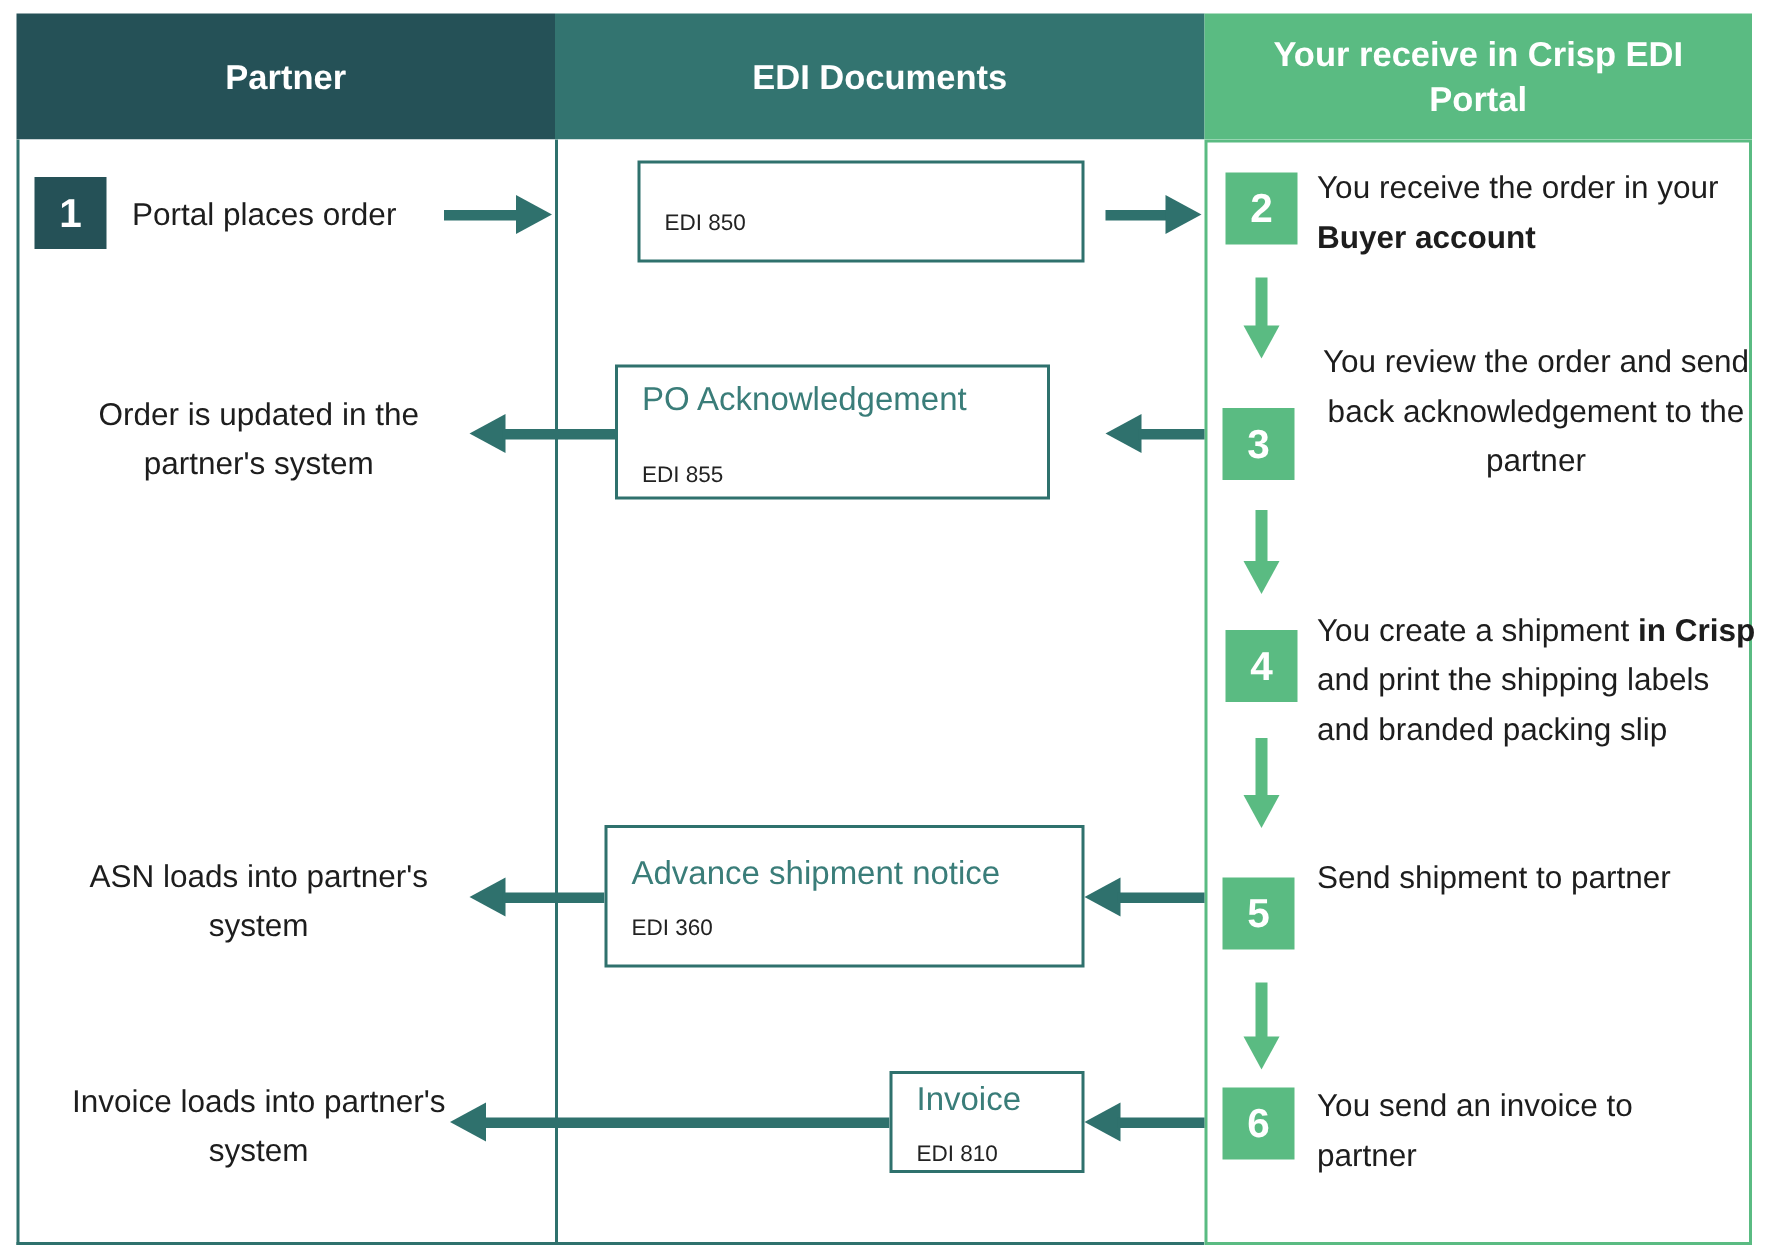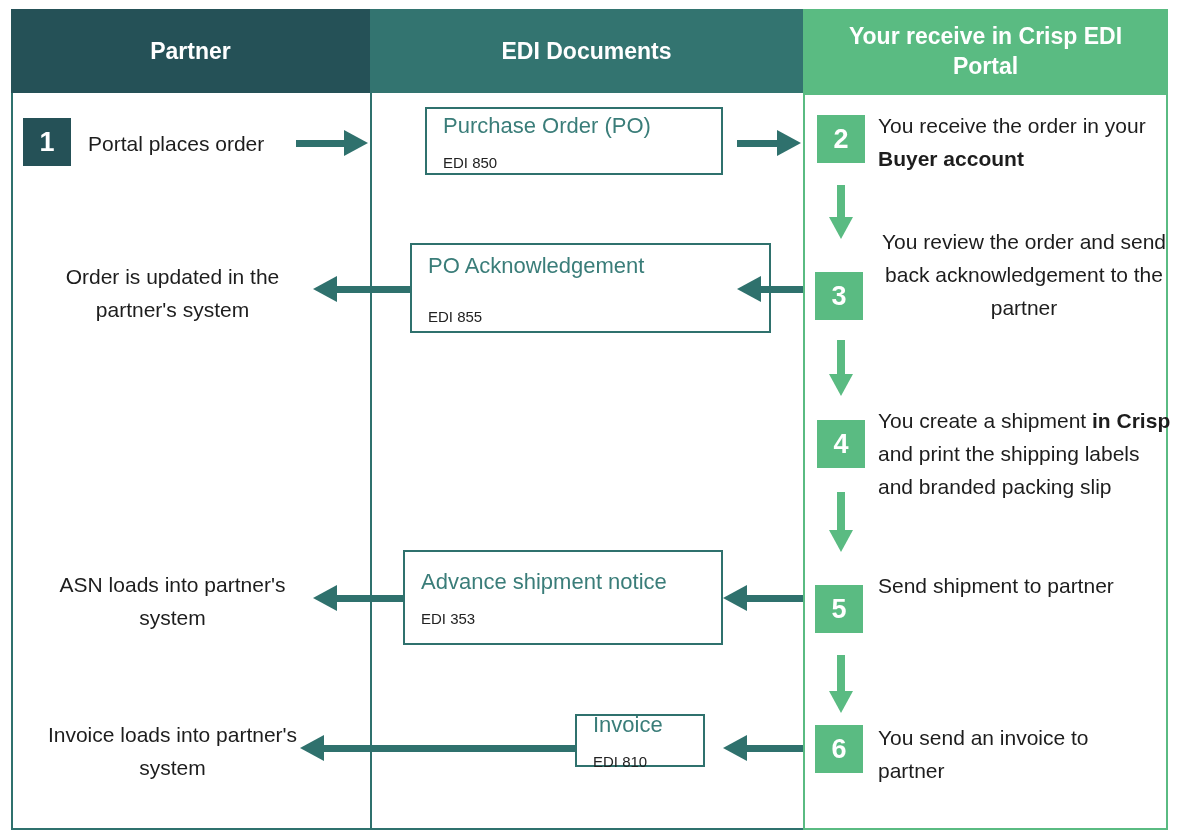--- a/index.html
+++ b/index.html
@@ -66,21 +66,20 @@
     <span>1</span>
   </div>
   <div class="plain-text" style="left:88px;top:127px;">Portal places order</div>
 
   <div>
     <div class="h-stem" style="left:296px;top:140px;width:50px;"></div>
     <div class="head-right" style="left:344px;top:130px;"></div>
   </div>
 
   <div class="doc-box" style="left:425px;top:107px;width:298px;height:68px;">
-    <div class="doc-title">Purchase Order (PO)</div>
     <div class="doc-code">EDI 850</div>
   </div>
 
   <div>
     <div class="h-stem" style="left:737px;top:140px;width:42px;"></div>
     <div class="head-right" style="left:777px;top:130px;"></div>
   </div>
 
   <div class="step-sq sq-green" style="left:817px;top:115px;">
     <span>2</span>
@@ -94,21 +93,21 @@
     <div class="head-down" style="left:829px;top:217px;"></div>
   </div>
 
   <div class="plain-text centered" style="left:30px;top:260px;width:285px;">Order is updated in the partner's system</div>
 
   <div>
     <div class="head-left" style="left:313px;top:276px;"></div>
     <div class="h-stem" style="left:335px;top:286px;width:75px;"></div>
   </div>
 
-  <div class="doc-box" style="left:410px;top:243px;width:361px;height:90px;gap:14px;">
+  <div class="doc-box" style="left:410px;top:243px;width:290px;height:90px;gap:14px;">
     <div class="doc-title">PO Acknowledgement</div>
     <div class="doc-code">EDI 855</div>
   </div>
 
   <div>
     <div class="head-left" style="left:737px;top:276px;"></div>
     <div class="h-stem" style="left:759px;top:286px;width:44px;"></div>
   </div>
 
   <div class="step-sq sq-green" style="left:815px;top:272px;">
@@ -137,21 +136,21 @@
 
   <div class="plain-text centered" style="left:30px;top:568px;width:285px;text-align:center;">ASN loads into partner's system</div>
 
   <div>
     <div class="head-left" style="left:313px;top:585px;"></div>
     <div class="h-stem" style="left:335px;top:595px;width:68px;"></div>
   </div>
 
   <div class="doc-box" style="left:403px;top:550px;width:320px;height:95px;">
     <div class="doc-title">Advance shipment notice</div>
-    <div class="doc-code">EDI 353</div>
+    <div class="doc-code">EDI 360</div>
   </div>
 
   <div>
     <div class="head-left" style="left:723px;top:585px;"></div>
     <div class="h-stem" style="left:745px;top:595px;width:58px;"></div>
   </div>
 
   <div class="step-sq sq-green" style="left:815px;top:585px;">
     <span>5</span>
   </div>
@@ -164,21 +163,21 @@
     <div class="head-down" style="left:829px;top:691px;"></div>
   </div>
 
   <div class="plain-text centered" style="left:30px;top:718px;width:285px;">Invoice loads into partner's system</div>
 
   <div>
     <div class="head-left" style="left:300px;top:735px;"></div>
     <div class="h-stem" style="left:322px;top:745px;width:271px;"></div>
   </div>
 
-  <div class="doc-box" style="left:575px;top:714px;width:130px;height:53px;">
+  <div class="doc-box" style="left:593px;top:714px;width:130px;height:68px;">
     <div class="doc-title">Invoice</div>
     <div class="doc-code">EDI 810</div>
   </div>
 
   <div>
     <div class="head-left" style="left:723px;top:735px;"></div>
     <div class="h-stem" style="left:745px;top:745px;width:58px;"></div>
   </div>
 
   <div class="step-sq sq-green" style="left:815px;top:725px;">

